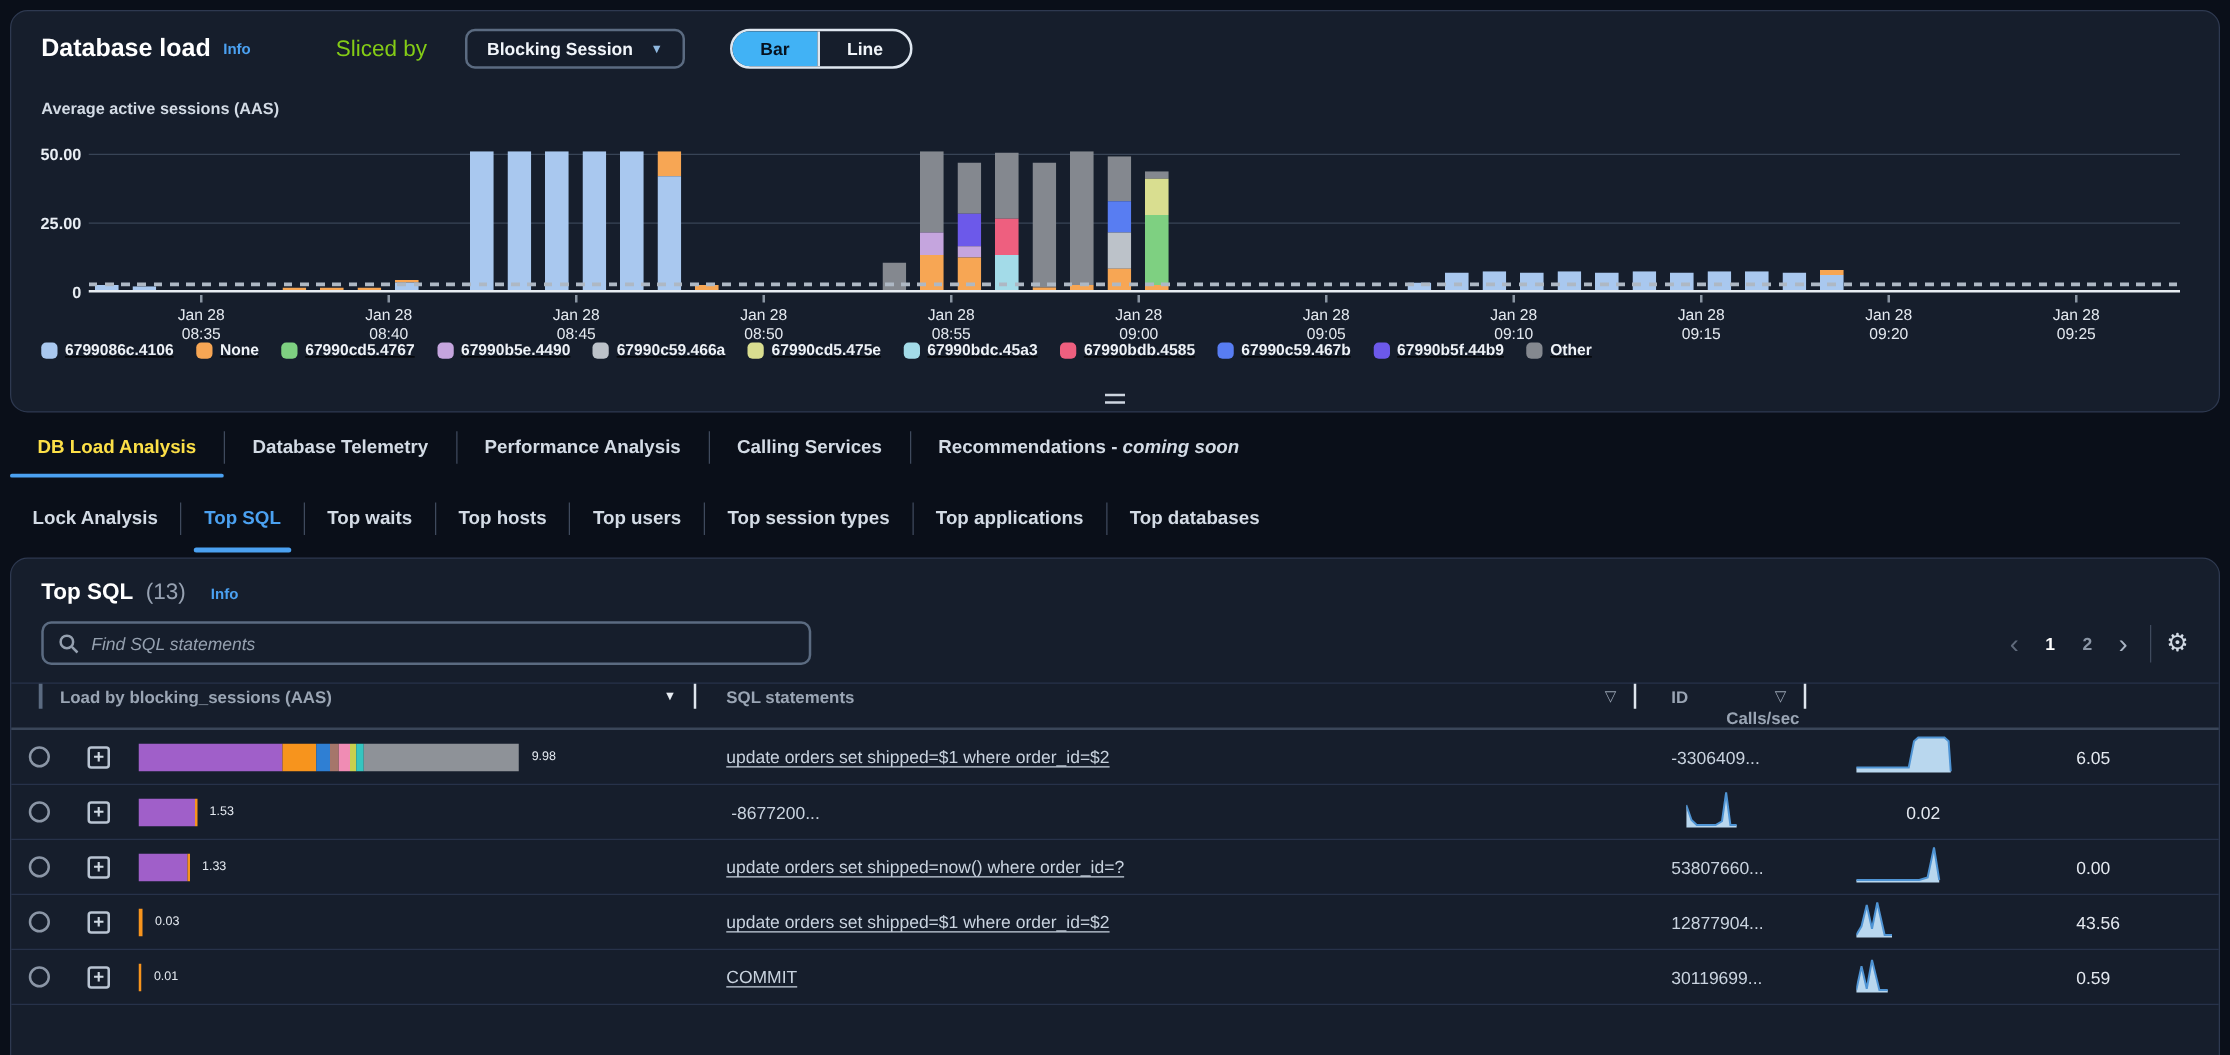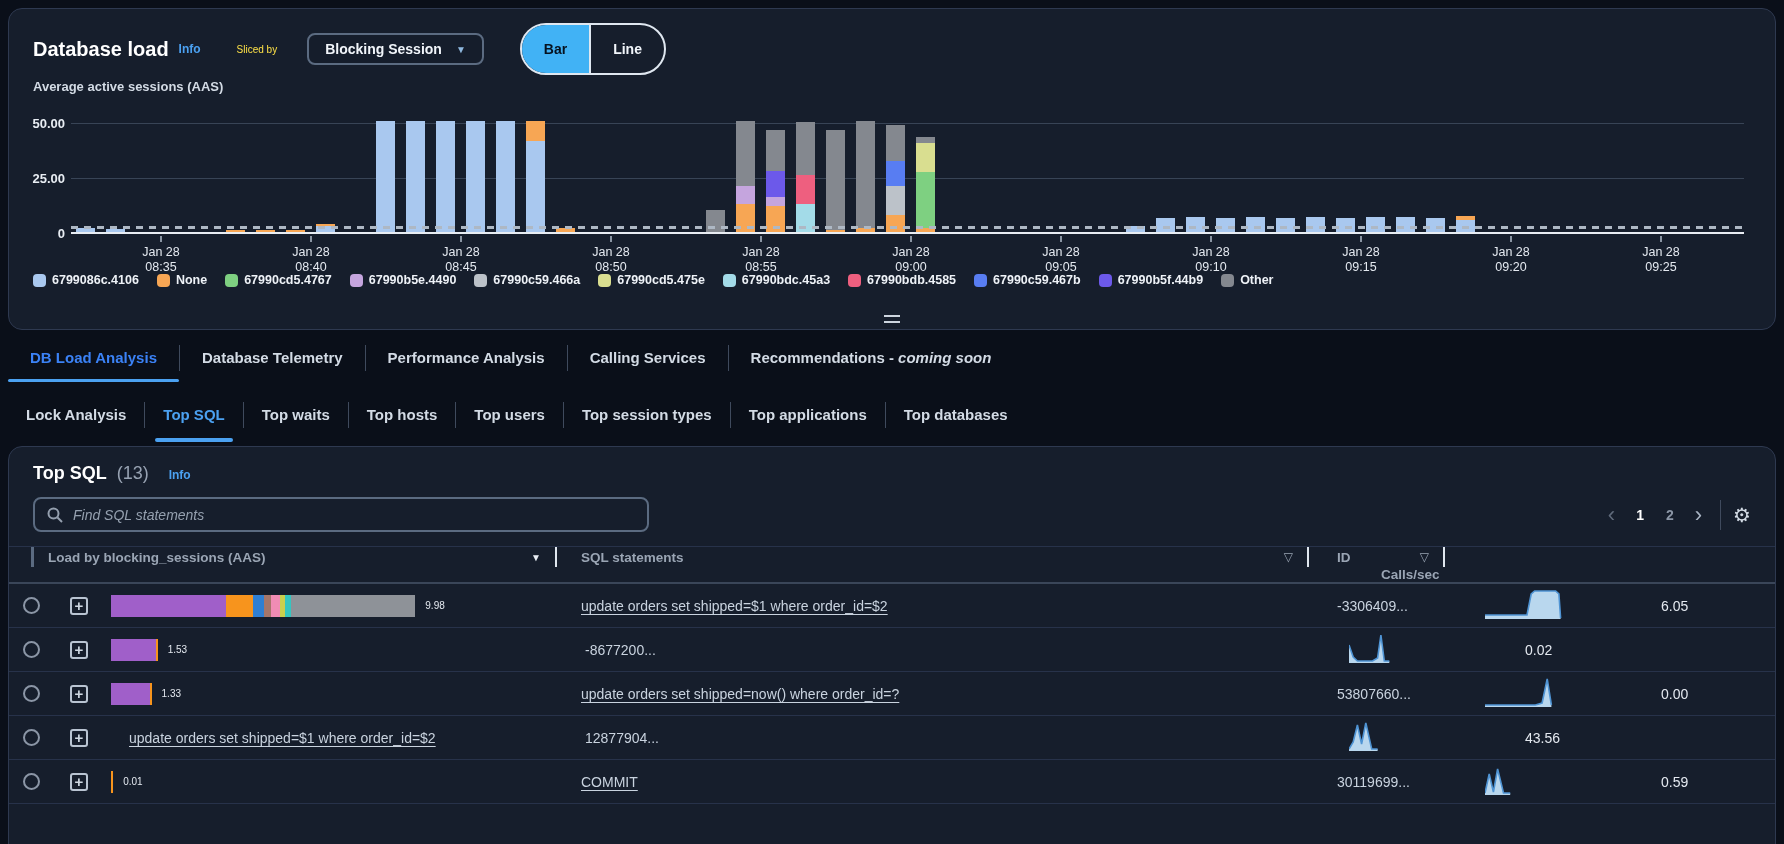--- a/index.html
+++ b/index.html
@@ -5,51 +5,51 @@
   * { box-sizing: border-box; margin: 0; padding: 0; }
   body { background:#05090f; font-family:"Liberation Sans","DejaVu Sans",sans-serif; }
   .page { position:relative; width:1784px; height:844px; background:#0a0f19; overflow:hidden; }
   .card { background:#161e2c; border:1px solid #2e3950; }
 
   
   .chart-card { position:absolute; left:8px; right:8px; top:8px; height:322px; border-radius:14px; }
   .chart-head { position:absolute; top:14px; left:24px; right:24px; display:flex; align-items:center; }
   .db-title { font-size:20px; font-weight:bold; color:#ffffff; }
   .info-link { margin-left:10px; color:#4ba1f1; font-size:12px; font-weight:bold; cursor:pointer; }
-  .sliced-label { margin-left:36px; font-size:10px; color:#fde047; }
+  .sliced-label { margin-left:68px; font-size:18px; color:#84cc16; }
   .dropdown { margin-left:30px; display:flex; align-items:center; gap:14px; border:2px solid #5b6b81; border-radius:8px; padding:6px 16px; color:#f1f5fa; font-size:14px; font-weight:bold; cursor:pointer; background:#151d2b; }
   .dropdown .caret { color:#8fb8df; font-size:10px; }
   .seg-toggle { margin-left:36px; display:flex; border:2px solid #dfe7f0; border-radius:999px; overflow:hidden; }
-  .seg { padding:16px 22px; font-size:14px; font-weight:bold; color:#f1f5fa; cursor:pointer; }
+  .seg { padding:6px 22px; font-size:14px; font-weight:bold; color:#f1f5fa; cursor:pointer; }
   .seg.selected { background:#41b2f5; color:#06121f; }
   .seg + .seg { border-left:2px solid #dfe7f0; }
   .analyze-btn { margin-left:auto; background:transparent; border:2px solid #4ba1f1; color:#4ba1f1; font-size:14px; font-weight:bold; border-radius:999px; padding:8px 22px; cursor:pointer; font-family:inherit; }
 
   .ylabel { position:absolute; top:70px; left:24px; font-size:13px; font-weight:bold; color:#d3dbe5; }
   .ytick { position:absolute; left:10px; width:46px; text-align:right; font-size:13px; font-weight:bold; color:#e8edf3; }
   .plot { position:absolute; left:62px; right:31px; top:114px; height:111px; border-bottom:2px solid #e8edf3; }
   .gridline { position:absolute; left:0; right:0; height:1px; background:#384456; }
   .dashline { position:absolute; left:0; right:0; bottom:3px; height:3px; z-index:3;
               background:repeating-linear-gradient(90deg,#aeb8c4 0 7px,rgba(0,0,0,0) 7px 13px); }
   .bar { position:absolute; bottom:0; width:19px; display:flex; flex-direction:column; justify-content:flex-end; z-index:2; overflow:hidden; }
   .x-axis { position:absolute; left:62px; right:31px; top:227px; height:40px; }
   .xtick { position:absolute; width:80px; text-align:center; }
   .xtick .tickmark { display:block; margin:0 auto; width:2px; height:6px; background:#8a95a3; }
   .xtick .lbl { font-size:12.5px; color:#e4e9f0; line-height:15px; margin-top:3px; }
   .legend { position:absolute; left:24px; right:24px; top:264px; display:flex; align-items:center; gap:18px; }
-  .legend-item { display:flex; align-items:center; gap:6px; cursor:pointer; }
+  .legend-item { display:flex; align-items:center; gap:6px; cursor:pointer;text-decoration:underline; }
   .legend-item .sw { width:13px; height:13px; border-radius:4px; }
   .legend-item .lg-lbl { font-size:12.5px; font-weight:bold; color:#eef2f7; }
   .drag-handle { position:absolute; bottom:6px; left:50%; transform:translateX(-50%); width:16px; height:8px;
                  border-top:2.5px solid #cdd5df; border-bottom:2.5px solid #cdd5df; cursor:row-resize; }
 
   
   .tabs-row { position:absolute; left:8px; right:8px; top:334px; height:48px; display:flex; align-items:center; }
   .tab { position:relative; height:48px; line-height:48px; padding:0 22px; font-size:15px; font-weight:bold; color:#d3dbe5; cursor:pointer; white-space:nowrap; }
-  .tab.active { color:#3b82f6;text-align:right; }
+  .tab.active { color:#fde047;text-align:right; }
   .tab.active::after { content:""; position:absolute; left:0; right:0; bottom:0; height:3px; background:#4ba1f1; border-radius:2px; }
   .tab em { font-weight:bold; }
   .tab-divider { width:1px; height:26px; background:#3f4a5d; }
 
   
   .subtabs-row { position:absolute; left:8px; right:8px; top:388px; height:54px; display:flex; align-items:center; }
   .subtab { position:relative; height:54px; line-height:54px; padding:0 18px; font-size:15px; font-weight:bold; color:#d3dbe5; cursor:pointer; white-space:nowrap; }
   .subtab.active { color:#4ba1f1; }
   .subtab.active::after { content:""; position:absolute; left:10px; right:10px; bottom:0; height:4px; background:#4ba1f1; border-radius:3px; }
 
@@ -500,20 +500,26 @@
             </svg></div>
           <div class="cell-calls">0.00</div>
         </div>
         <div class="tgrid trow">
           <div class="cell-radio">
             <span class="radio"></span>
           </div>
           <div class="cell-expand">
             <span class="expand-box"></span>
           </div>
+          <div class="cell-load">
+            <div class="loadbar">
+              <div style="width: 3.05px; background: rgb(247, 148, 29);"></div>
+            </div>
+            <span class="load-val">0.03</span>
+          </div>
           <div class="cell-sql"><span class="sql-link">update orders set shipped=$1 where order_id=$2</span></div>
           <div class="cell-id">12877904...</div>
           <div class="cell-spark"><svg width="84" height="32" viewBox="0 0 84 32">
               <polygon points="0.0,31 0.0,29 4.2,22 8.4,5 12.6,24 16.8,3 22.7,29 28.6,29 28.6,31" fill="#b9d7ee"></polygon>
               <polyline points="0.0,29 4.2,22 8.4,5 12.6,24 16.8,3 22.7,29 28.6,29" fill="none" stroke="#4f94d4" stroke-width="1.6"></polyline>
             </svg></div>
           <div class="cell-calls">43.56</div>
         </div>
         <div class="tgrid trow">
           <div class="cell-radio">

